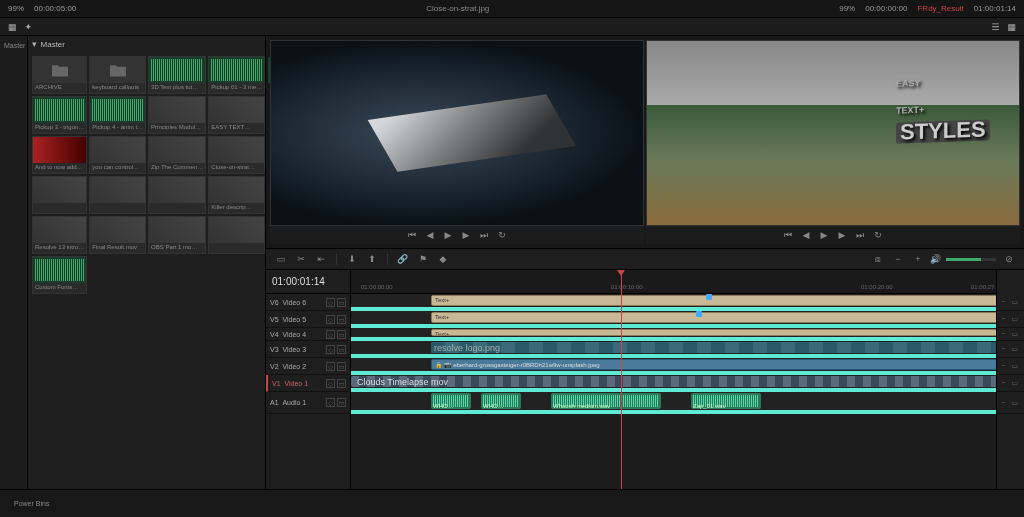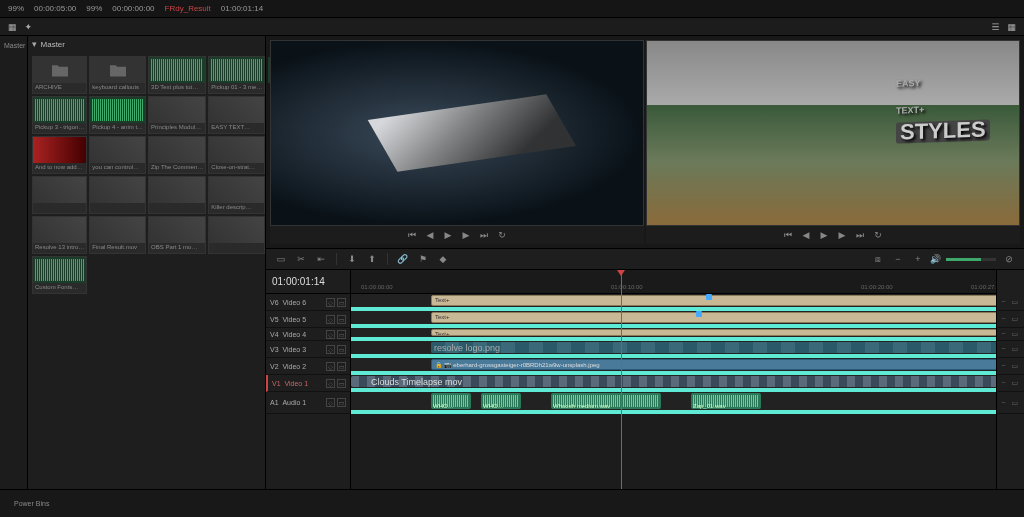--- a/index.html
+++ b/index.html
@@ -73,20 +73,21 @@
 .track-right .tr-row{border-bottom:1px solid #111;display:flex;align-items:center;justify-content:center;gap:2px}
 .track-right .tr-ico{width:8px;height:8px;color:#666;font-size:7px}
 svg{fill:currentColor}
 </style>
 </head>
 <body>
 
 <div class="topbar">
   <span class="tc">99%</span>
   <span class="tc">00:00:05:00</span>
+  <span class="title">Close-on-strat.jpg</span>
   <span class="tc">99%</span>
   <span class="tc">00:00:00:00</span>
   <span class="status">FRdy_Result</span>
   <span class="tc">01:00:01:14</span>
 </div>
 
 <div class="subbar">
   <span>▦</span>
   <span>✦</span>
   <span class="spacer"></span>
@@ -356,21 +357,21 @@
               <div class="clip-bar tan" style="left: 80px; width: 620px;">Text+</div>
             </div>
             <div class="track-row" style="height: 17px;">
               <div class="clip-bar teal" style="left: 80px; width: 620px;"><div style="position:absolute;inset:0;background:repeating-linear-gradient(90deg,#2a5a6a 0 14px,#3a6a7a 14px 28px)"></div><span style="position:relative">resolve logo.png</span></div>
             </div>
             <div class="track-row" style="height: 17px;">
               <div class="clip-bar blue" style="left: 80px; width: 620px;">🔒 📷 eberhard-grossgasteiger-r0BRDh21w9w-unsplash.jpeg</div>
             </div>
             <div class="track-row" style="height: 17px;">
               <div class="clip-bar film" style="left: 0px; width: 700px;">
-                <span style="position:absolute;bottom:0;left:20px;color:#ddd">Clouds Timelapse mov</span>
+                <span style="position:absolute;bottom:0;left:6px;color:#ddd">Clouds Timelapse mov</span>
               </div>
             </div>
             <div class="track-row" style="height: 22px;">
               <div class="clip-bar audio" style="left: 80px; width: 40px;">
                 <div class="wave"></div>
                 <span style="position:absolute;bottom:0;left:2px;color:#cfc;font-size:6px">WHO…</span>
               </div>
               <div class="clip-bar audio" style="left: 130px; width: 40px;">
                 <div class="wave"></div>
                 <span style="position:absolute;bottom:0;left:2px;color:#cfc;font-size:6px">WHO…</span>

